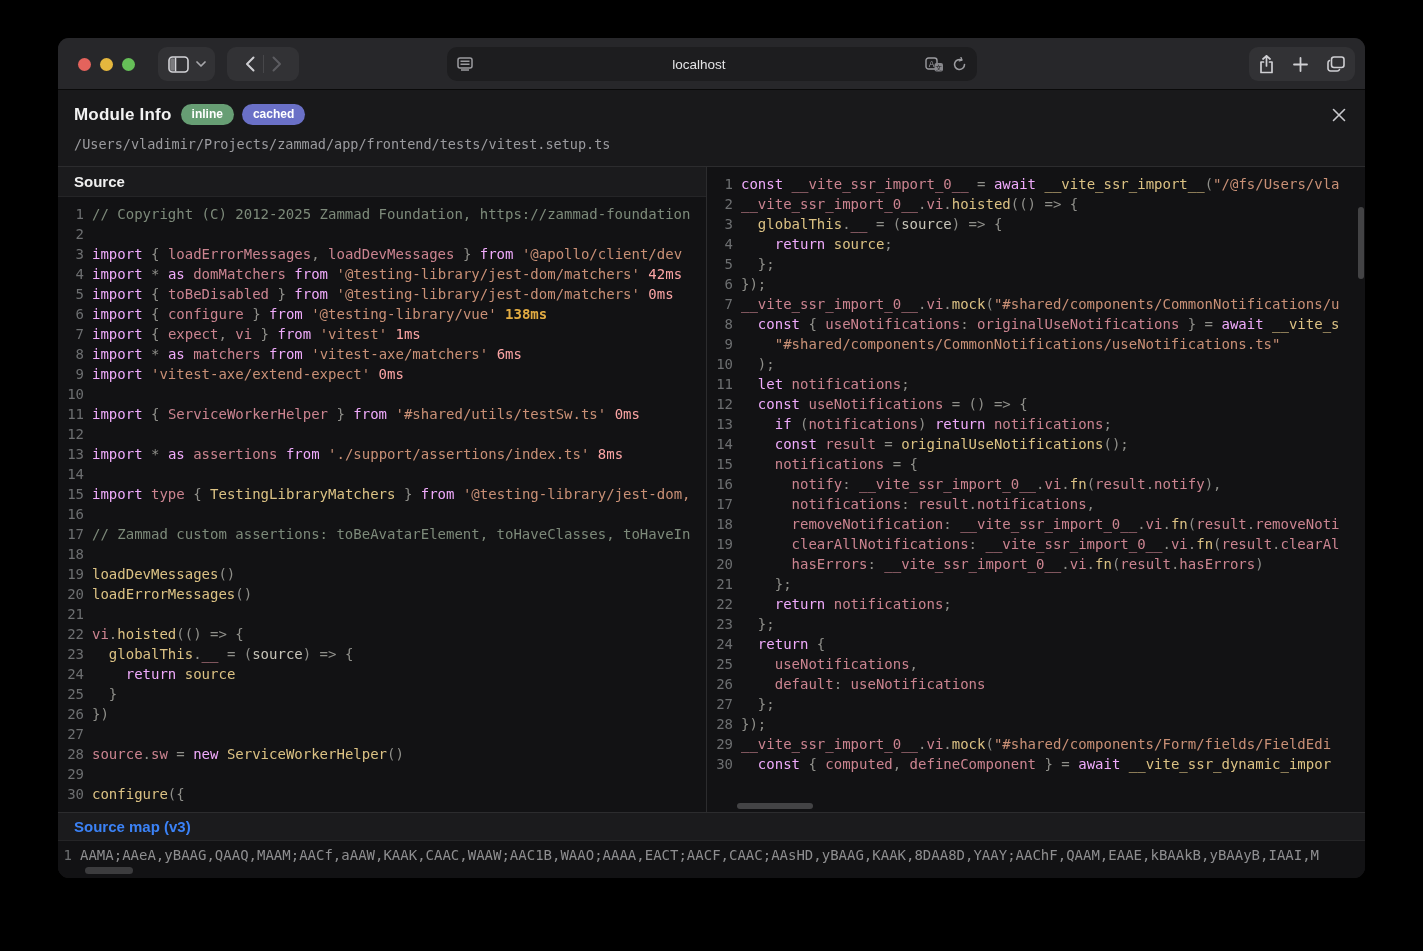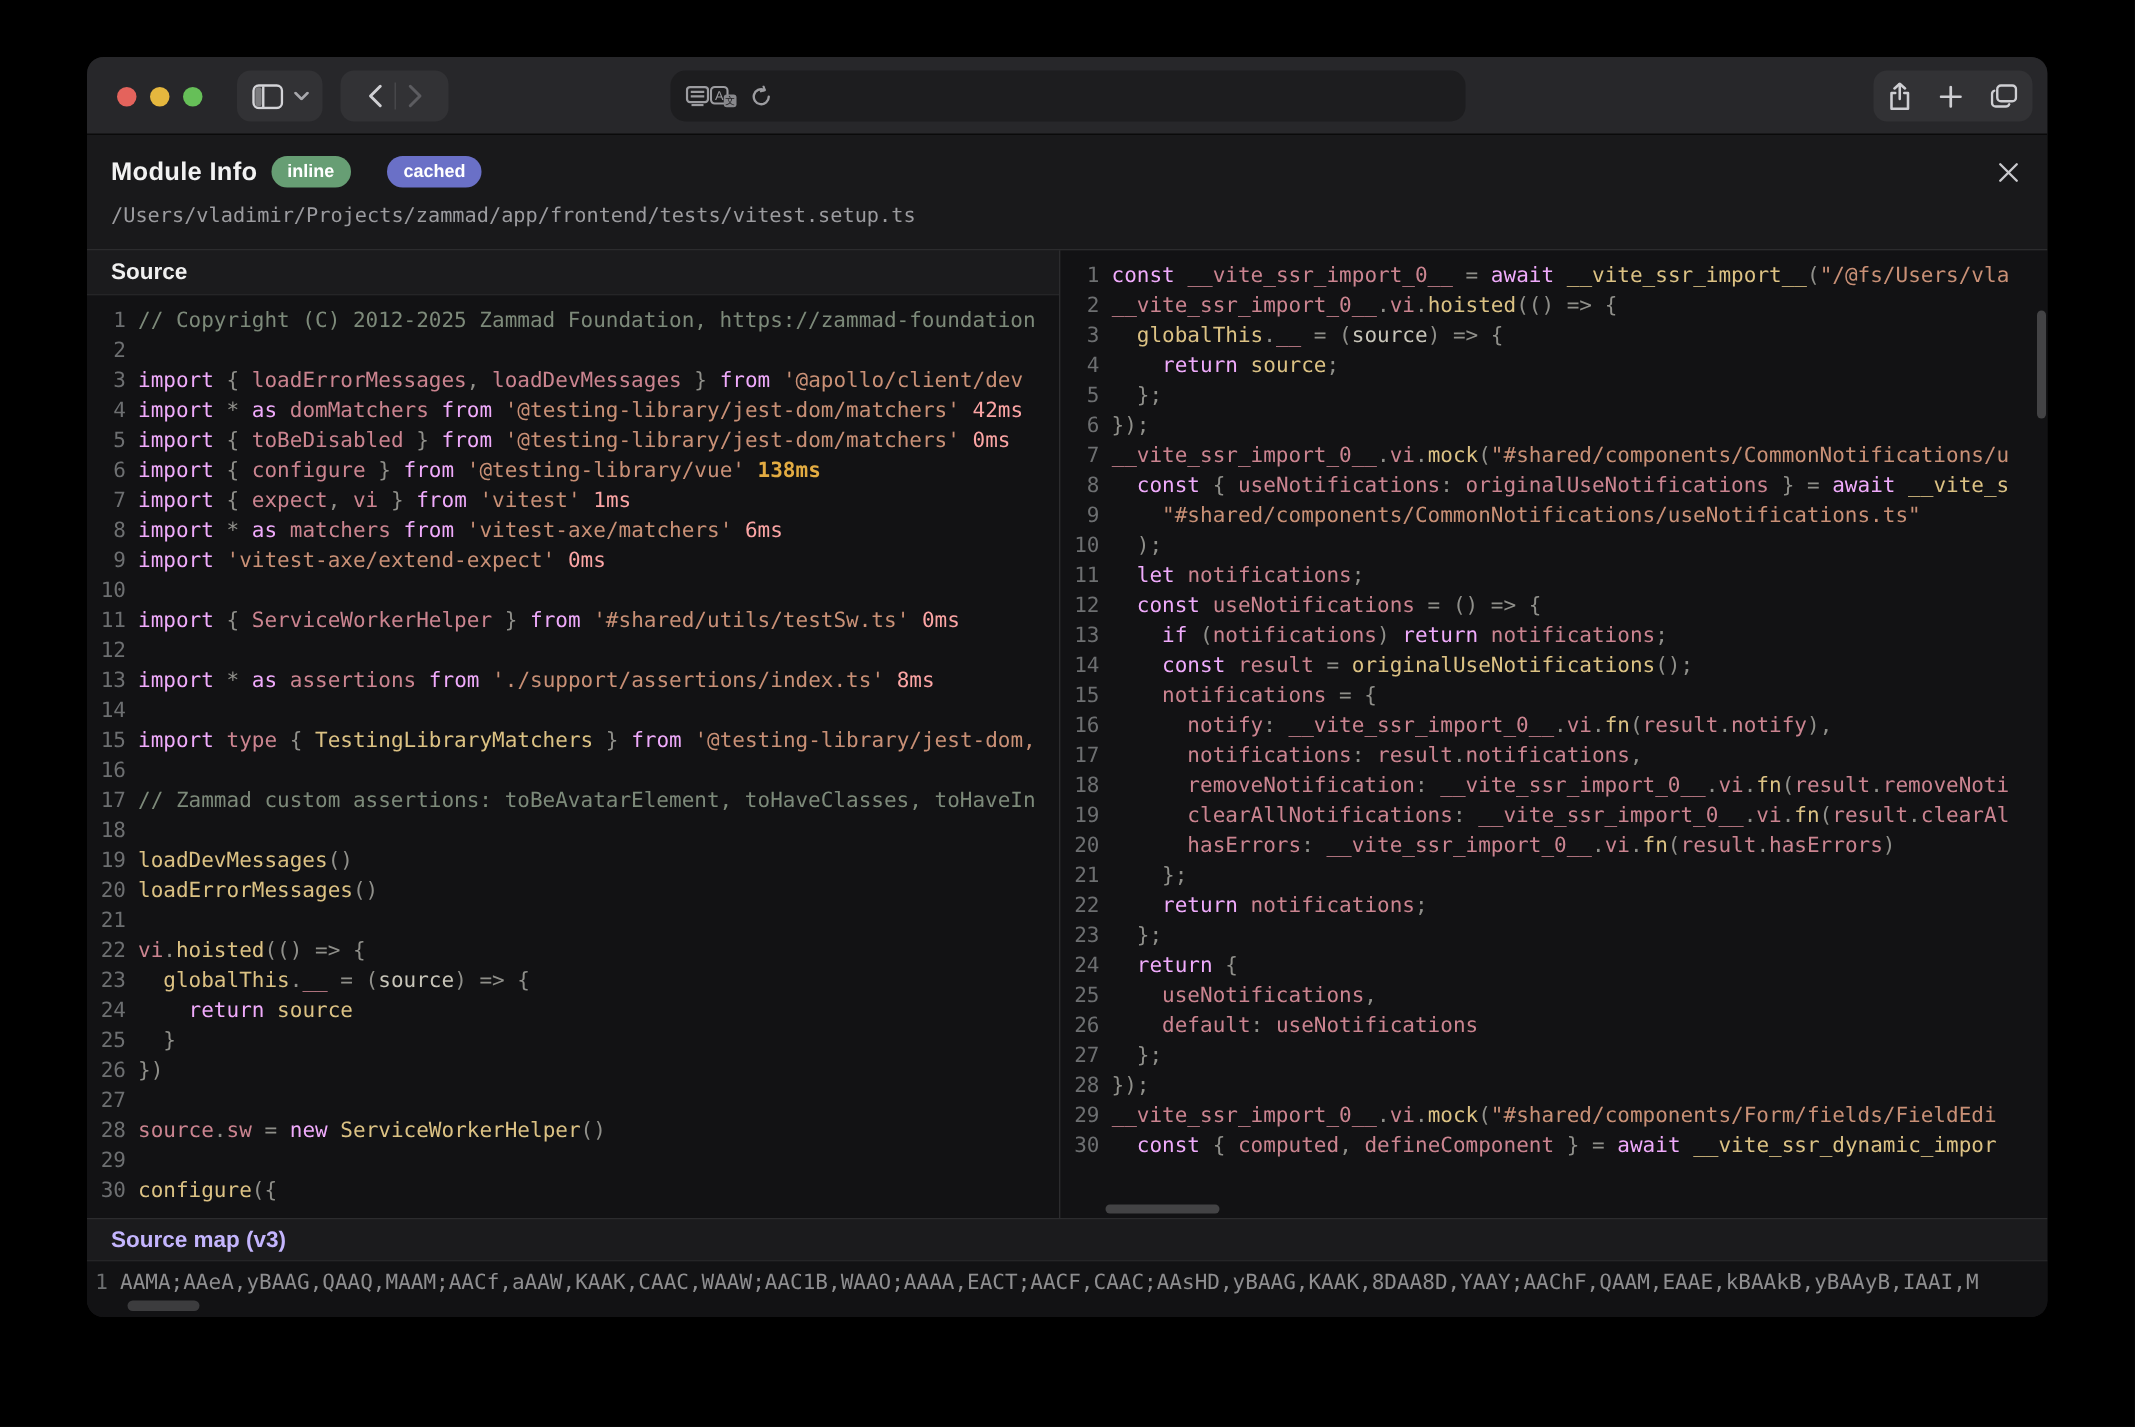--- a/index.html
+++ b/index.html
@@ -65,21 +65,21 @@
 
   .vscroll { position:absolute; right:1px; top:40px; width:6px; height:72px;
              background:#434345; border-radius:3px; }
   .hscroll { position:absolute; bottom:3px; left:30px; width:76px; height:6px;
              background:#434345; border-radius:3px; }
 
   
   .srcmap { flex:0 0 66px; border-top:1px solid #2c2c2e; display:flex; flex-direction:column;
             position:relative; }
   .srcmap-header { height:28px; flex:0 0 28px; padding:5px 16px 0; background:#1b1b1d;
-                   color:#c4b5fd; font-size:15px; font-weight:bold;
+                   color:#3b82f6; font-size:15px; font-weight:bold;
                    border-bottom:1px solid #252527; }
   .srcmap-body { flex:1; background:#121214; display:flex; align-items:flex-start;
                  padding-top:5px; font-family:"DejaVu Sans Mono", monospace;
                  font-size:14px; line-height:18px; overflow:hidden; white-space:pre; }
   .srcmap-ln { flex:0 0 22px; text-align:right; padding-right:8px; color:#6d6f71; }
   .srcmap-text { color:#8e8e90; overflow:hidden; white-space:pre; }
   .srcmap-scroll { position:absolute; bottom:4px; left:27px; width:48px; height:7px;
                    background:#3c3c3e; border-radius:3.5px; }
 </style>
 </head>
@@ -115,20 +115,21 @@
       </svg>
     </div>
 
     <div class="urlbar">
       <svg class="ic" width="16" height="14" viewBox="0 0 16 14">
         <rect x="1" y="1" width="14" height="10" rx="2" fill="none" stroke="#9c9ca0" stroke-width="1.5"></rect>
         <line x1="3.5" y1="4.2" x2="12.5" y2="4.2" stroke="#9c9ca0" stroke-width="1.5"></line>
         <line x1="3.5" y1="7.2" x2="12.5" y2="7.2" stroke="#9c9ca0" stroke-width="1.5"></line>
         <line x1="4" y1="13" x2="12" y2="13" stroke="#9c9ca0" stroke-width="1.5"></line>
       </svg>
+      <span class="url-text">localhost</span>
       <svg class="ic" width="19" height="15" viewBox="0 0 19 15" style="margin-right:8px">
         <rect x="1" y="1" width="11" height="11" rx="2.5" fill="none" stroke="#9c9ca0" stroke-width="1.4"></rect>
         <text x="6.5" y="9.8" font-size="8.5" fill="#9c9ca0" text-anchor="middle" font-family="Liberation Sans, sans-serif">A</text>
         <rect x="9.5" y="6" width="8.5" height="8.5" rx="2" fill="#88888c"></rect>
         <text x="13.7" y="12.6" font-size="6.5" fill="#1d1d1f" text-anchor="middle" font-family="Liberation Sans, sans-serif">文</text>
       </svg>
       <svg class="ic" width="15" height="15" viewBox="0 0 15 15">
         <path d="M12.5 7.5 A5 5 0 1 1 9.5 2.9" fill="none" stroke="#9c9ca0" stroke-width="1.6" stroke-linecap="round"></path>
         <path d="M9 0.6 L9.9 3.1 L7.3 3.9" fill="none" stroke="#9c9ca0" stroke-width="1.4" stroke-linecap="round" stroke-linejoin="round"></path>
       </svg>
@@ -146,21 +147,21 @@
       <svg class="ic" width="18" height="16" viewBox="0 0 18 16">
         <rect x="4.5" y="1" width="12.5" height="10.5" rx="2.5" fill="none" stroke="#cfcfd3" stroke-width="1.6"></rect>
         <path d="M2.5 4.5 A2.5 2.5 0 0 0 1 7 V12.5 A2.5 2.5 0 0 0 3.5 15 H10 A2.5 2.5 0 0 0 12.5 13.5" fill="none" stroke="#cfcfd3" stroke-width="1.6" stroke-linecap="round"></path>
       </svg>
     </div>
   </div>
 
   <div class="mod-header">
     <div class="mod-row1">
       <span class="mod-title">Module Info</span>
-      <span style="display:flex;gap:24px">
+      <span style="display:flex;gap:8px">
           <span class="pill" style="background: rgb(103, 158, 116);">inline</span>
           <span class="pill" style="background: rgb(106, 112, 199);">cached</span>
         </span>
     </div>
     <div class="mod-path">/Users/vladimir/Projects/zammad/app/frontend/tests/vitest.setup.ts</div>
     <div class="close-btn">
       <svg class="ic" width="14" height="14" viewBox="0 0 14 14">
         <path d="M1.5 1.5 L12.5 12.5 M12.5 1.5 L1.5 12.5" stroke="#c9c9cd" stroke-width="1.6" stroke-linecap="round"></path>
       </svg>
     </div>

